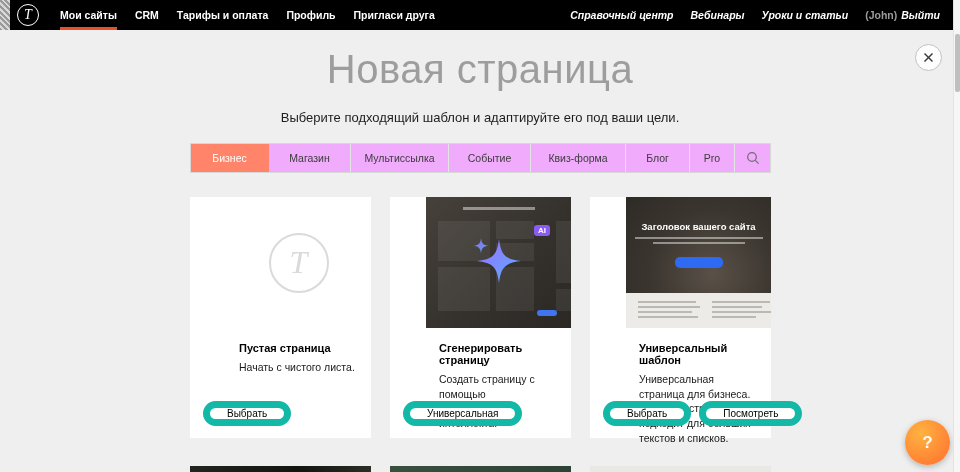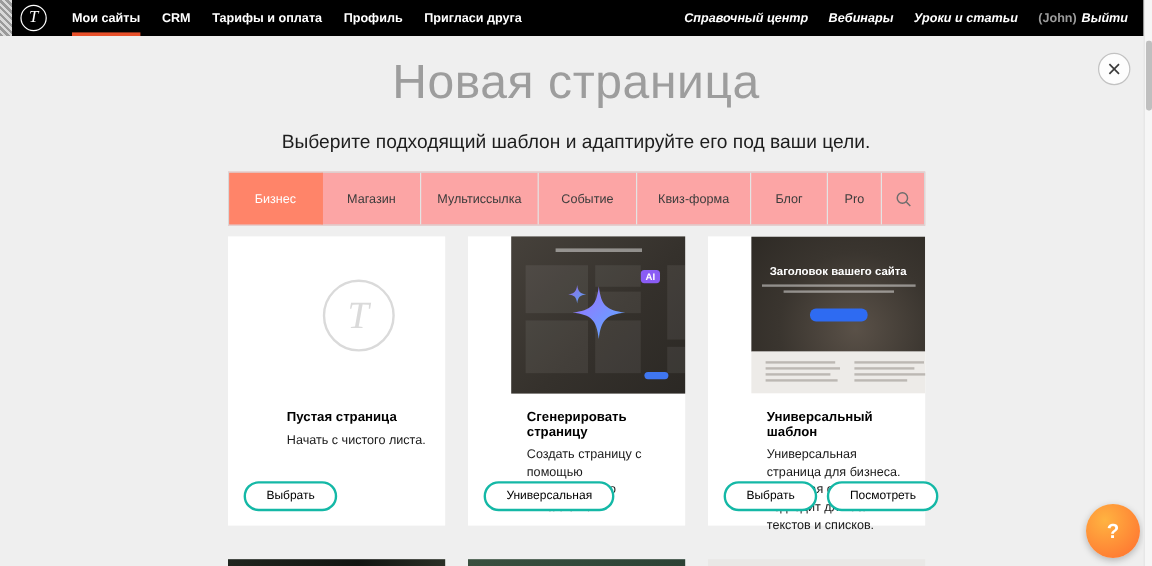--- a/index.html
+++ b/index.html
@@ -46,32 +46,32 @@
   .user-name { color:#9b9b9b; }
 
   
   .page-title {
     position:absolute; top:47px; left:0; width:100%;
     text-align:center; font-size:40px; font-weight:300;
     color:#9d9d9d; letter-spacing:0.5px;
   }
   .page-subtitle {
     position:absolute; top:110px; left:0; width:100%;
-    text-align:center; font-size:16px; color:#1d1d1d;
+    text-align:center; font-size:13px; color:#1d1d1d;
   }
   .close-btn {
     position:absolute; top:44px; right:18px; width:27px; height:27px;
     border:1px solid #c2c2c2; border-radius:50%; background:#fdfdfd;
     display:flex; align-items:center; justify-content:center; cursor:pointer;
   }
 
   
   .tabs {
-    position:absolute; top:143px; left:190px; width:581px; height:45px;
-    display:flex; background:#fca5a5; border:1px solid #d8d8d8;
+    position:absolute; top:143px; left:190px; width:581px; height:30px;
+    display:flex; background:#f0abfc; border:1px solid #d8d8d8;
   }
   .tab {
     display:flex; align-items:center; justify-content:center;
     border-right:1px solid #e4e4e4; font-size:10.5px; color:#3c3c3c;
     cursor:pointer; height:100%;
   }
   .tab:last-child { border-right:none; }
   .tab.active { background:#ff8469; color:#fff; border-right-color:#ff8469; }
 
   
@@ -82,21 +82,21 @@
   .card {
     width:181px; height:241px; background:#fff; position:relative;
     flex:0 0 181px;
     padding-left:36px;
   }
   .preview { width:100%; height:131px; position:relative; overflow:hidden; cursor:pointer; }
   .card-title { margin:14px 13px 6px; font-size:11px; font-weight:bold; color:#000; }
   .card-desc { margin:0 13px; font-size:10.5px; color:#1a1a1a; line-height:1.4; }
   .card-buttons { position:absolute; left:13px; bottom:12px; display:flex; gap:8px; }
   .pill-btn {
-    height:25px; padding:0 17px; border:2px solid #14b8a6; border-radius:14px;
+    height:25px; padding:0 17px; border:7px solid #14b8a6; border-radius:14px;
     background:#fff; font-size:10px; color:#000; cursor:pointer;
     display:flex; align-items:center;
     font-family:"Liberation Sans", sans-serif;
   }
 
   
   .blank-ring {
     position:absolute; left:50%; top:50%; transform:translate(-50%,-50%);
     width:60px; height:60px; border:2px solid #dadada; border-radius:50%;
     display:flex; align-items:center; justify-content:center;

